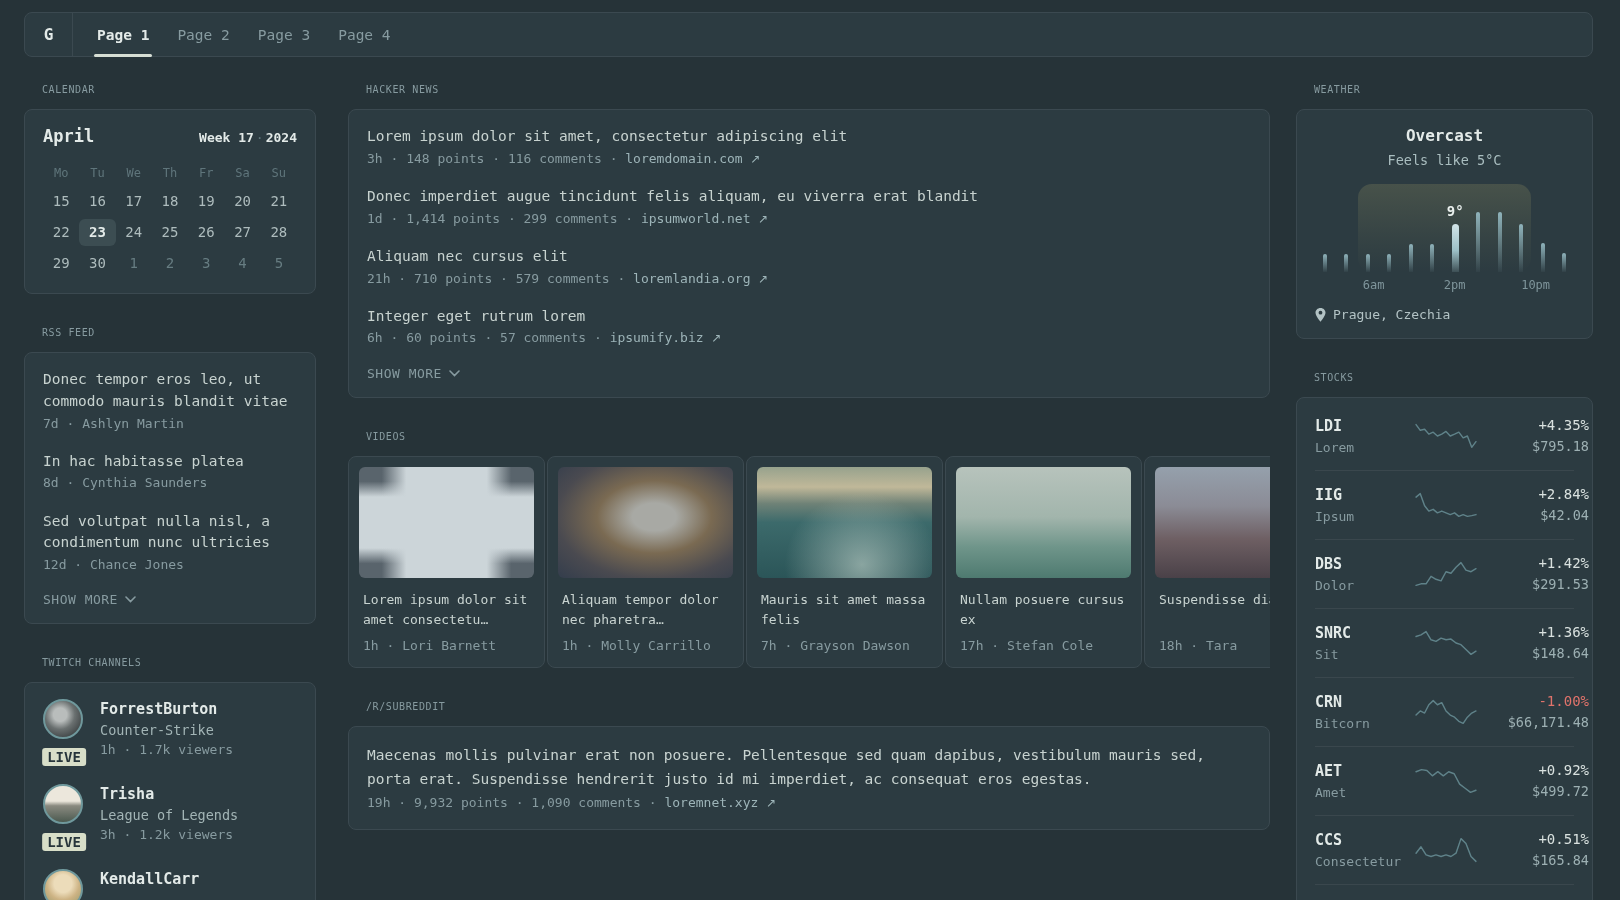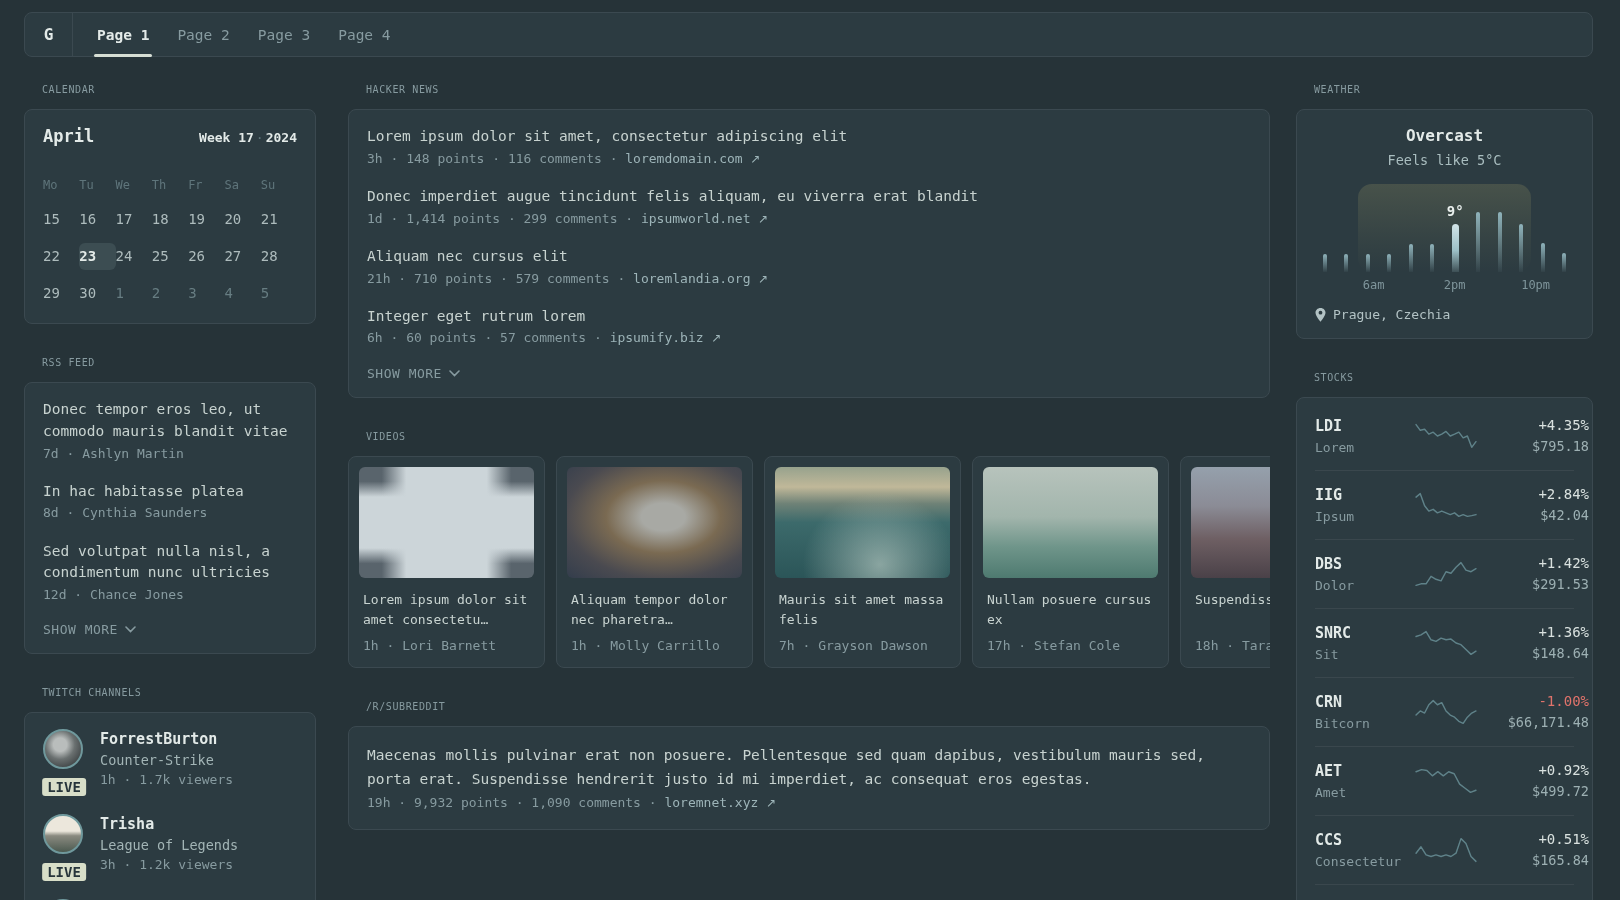--- a/index.html
+++ b/index.html
@@ -38,21 +38,21 @@
   .col-right{flex:1;min-width:0;}
   .section{margin-bottom:33px;}
   .section-title{font-size:10px;letter-spacing:.6px;color:var(--muted);margin:0 0 14px 18px;font-weight:normal;}
   .card{background:var(--card);border:1px solid var(--border);border-radius:8px;padding:16px 18px;}
 
   
   .cal-head{display:flex;justify-content:space-between;align-items:baseline;}
   .cal-month{color:var(--bright);font-size:17px;font-weight:bold;}
   .cal-week{font-size:13px;font-weight:bold;color:var(--bright);}
   .cal-week .sep{color:var(--dim);font-weight:normal;padding:0 2px;}
-  .cal-grid{display:grid;grid-template-columns:repeat(7,1fr);row-gap:10px;margin-top:32px;}
+  .cal-grid{display:grid;grid-template-columns:repeat(7,1fr);row-gap:4px;margin-top:20px;text-align:center;}
   .cal-wd{font-size:12px;color:var(--dim);padding-bottom:4px;}
   .cal-day{font-size:14px;color:#aebcbd;height:27px;line-height:27px;}
   .cal-day.dim{color:#677d82;}
   .cal-day.selected{background:var(--selday);border-radius:6px;color:var(--bright);font-weight:bold;}
 
   
   .feed-item{margin-bottom:17px;}
   .feed-item:last-of-type{margin-bottom:0;}
   .feed-title{font-size:14.5px;color:var(--text);line-height:1.5;cursor:pointer;}
   .feed-meta{font-size:13px;color:var(--muted);line-height:1.55;margin-top:1px;}
@@ -68,21 +68,21 @@
   .tw-avatar{width:40px;height:40px;border-radius:50%;border:2px solid #6f989c;}
   .avatar-0{background:radial-gradient(circle at 42% 38%,#b9bdbc 0 22%,#6a7070 48%,#2f3436 92%);}
   .avatar-1{background:linear-gradient(180deg,#ece7dc 0 42%,#8a8a80 55%,#4c5a50 100%);}
   .avatar-2{background:radial-gradient(circle at 50% 35%,#ecdcba 0 30%,#cdb384 55%,#8f9466 100%);}
   .live-badge{position:absolute;left:50%;transform:translateX(-50%);bottom:-8px;background:var(--livebg);color:#26343a;font-size:14px;font-weight:bold;padding:1px 5px;border-radius:5px;border:2px solid var(--card);}
   .tw-name{color:var(--bright);font-weight:bold;font-size:15px;line-height:1.4;}
   .tw-game{color:#a3b5b6;font-size:13.5px;line-height:1.5;}
   .tw-meta{color:var(--muted);font-size:13px;line-height:1.5;}
 
   
-  .video-row{display:flex;gap:11px;overflow:hidden;justify-content:space-between;}
+  .video-row{display:flex;gap:2px;overflow:hidden;justify-content:space-between;}
   .video-card{flex:none;width:197px;background:var(--card);border:1px solid var(--border);border-radius:8px;padding:10px 14px 14px;cursor:pointer;}
   .thumb{height:111px;border-radius:6px;margin:0 -4px 12px;}
   .thumb-0{background:
       linear-gradient(90deg,rgba(86,96,105,0) 0 13%,#ccd5d9 27% 73%,rgba(86,96,105,0) 87% 100%),
       linear-gradient(180deg,rgba(86,96,105,0) 0 13%,#ccd5d9 27% 73%,rgba(86,96,105,0) 87% 100%),#59646c;}
   .thumb-1{background:radial-gradient(ellipse at 55% 45%,#a8a9a4 0 16%,#7a6a52 42%,#4a4a50 72%,#333d4c 100%);}
   .thumb-2{background:radial-gradient(ellipse at 60% 88%,rgba(212,226,216,.55),rgba(212,226,216,0) 52%),
       linear-gradient(180deg,#97a28d 0%,#c0b899 18%,#6f8277 33%,#3c6a6b 50%,#2b5558 100%);}
   .thumb-3{background:linear-gradient(180deg,#b7c3bc 0%,#a2b5ac 45%,#6f958a 72%,#4e7a70 100%);}
   .thumb-4{background:linear-gradient(180deg,#95a0ac 0%,#8b8c96 35%,#6e5f63 65%,#4a4148 100%);}

